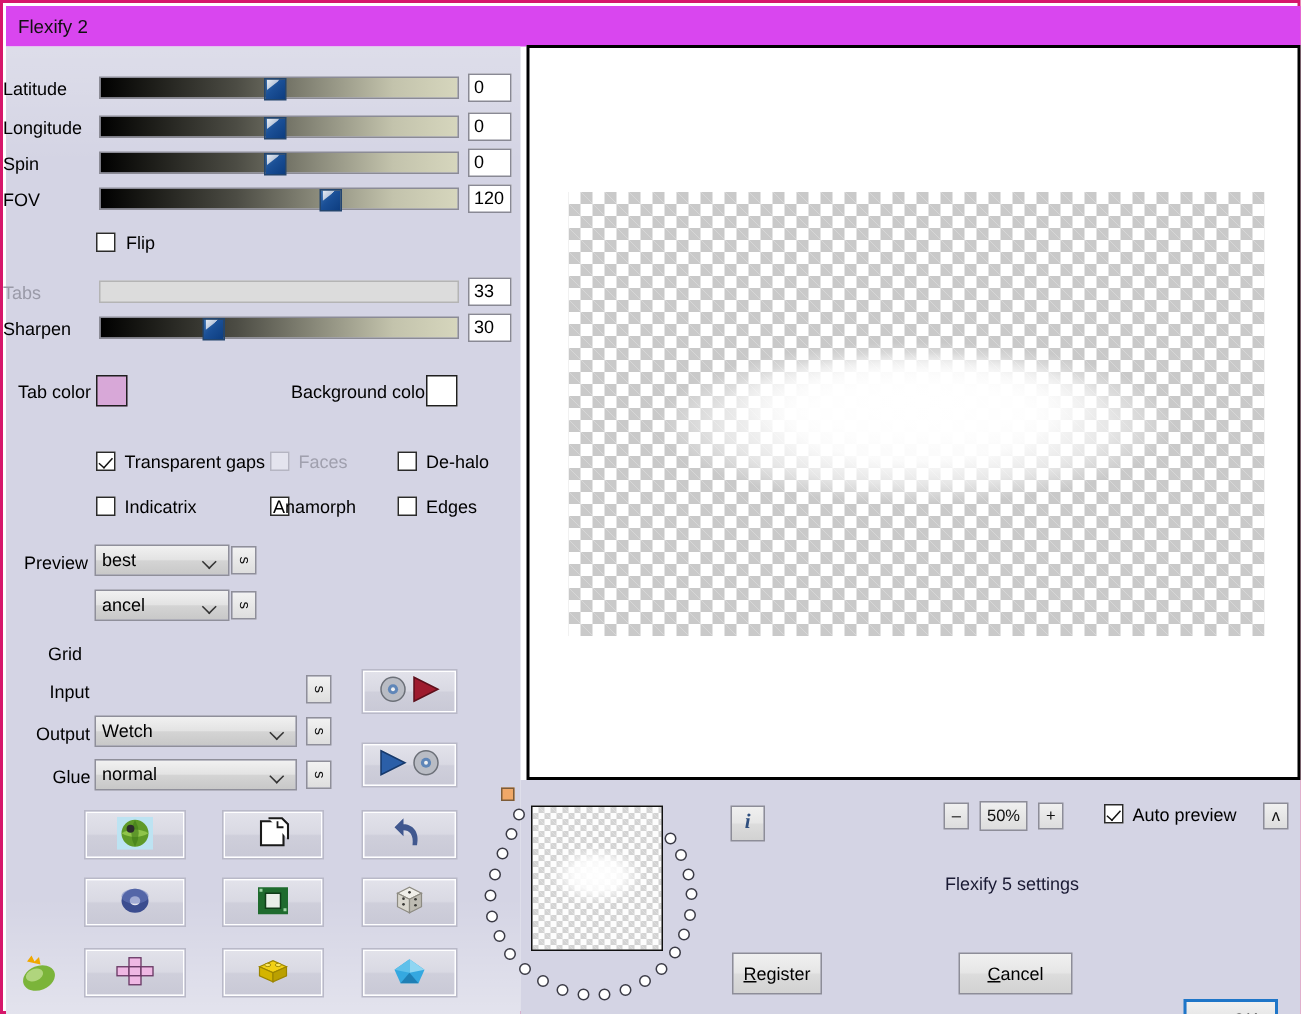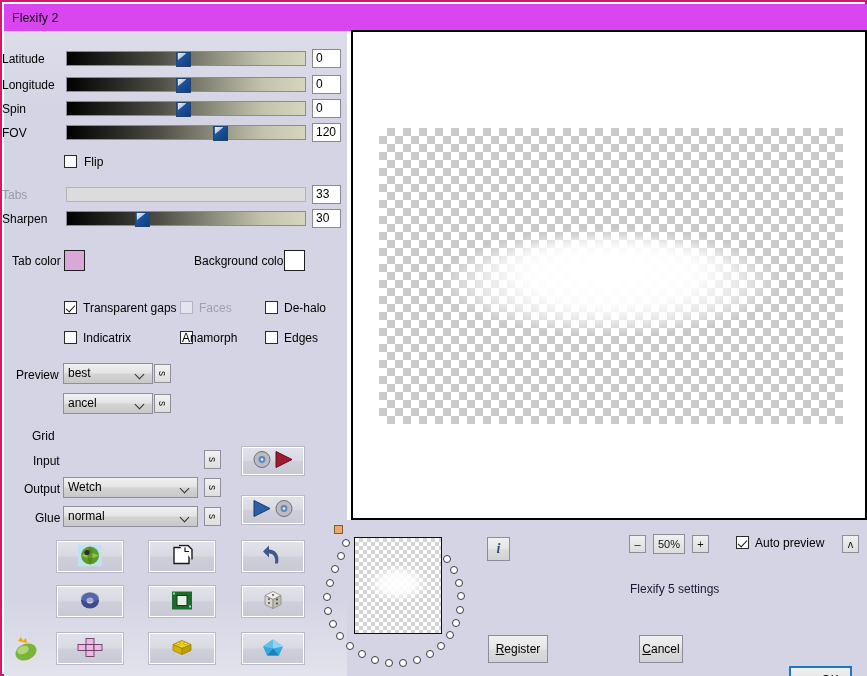--- a/index.html
+++ b/index.html
@@ -593,20 +593,20 @@
 
   <div class="cbx checked" style="left:734px; top:534px;"></div>
   <div class="cbx-label" style="left:753px; top:534px;">Auto preview</div>
   <div class="zbtn" style="left:840px; top:533px; width:17px;">ʌ</div>
 
   <div class="static-text" style="left:628px; top:580px;">Flexify 5 settings</div>
 
   <div class="pbtn" style="left:486px; top:633px; width:60px; height:28px; line-height:26px;">
     <span class="u">R</span><span>egister</span>
   </div>
-  <div class="pbtn" style="left:637px; top:633px; width:44px; height:28px; line-height:26px;">
+  <div class="pbtn" style="left:637px; top:633px; width:76px; height:28px; line-height:26px;">
     <span class="u">C</span><span>ancel</span>
   </div>
   <div class="pbtn default" style="left:787px; top:664px; width:63px; height:28px; line-height:24px;padding-left:19px;">
     <span class="u">O</span><span>K</span>
   </div>
 
 </div>
 
 </body></html>

